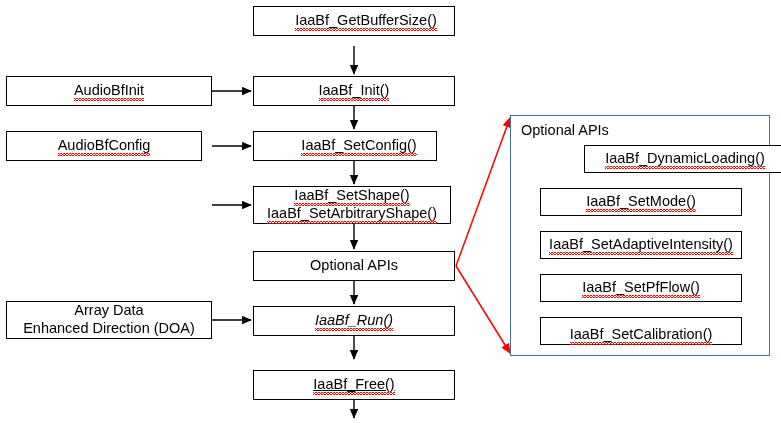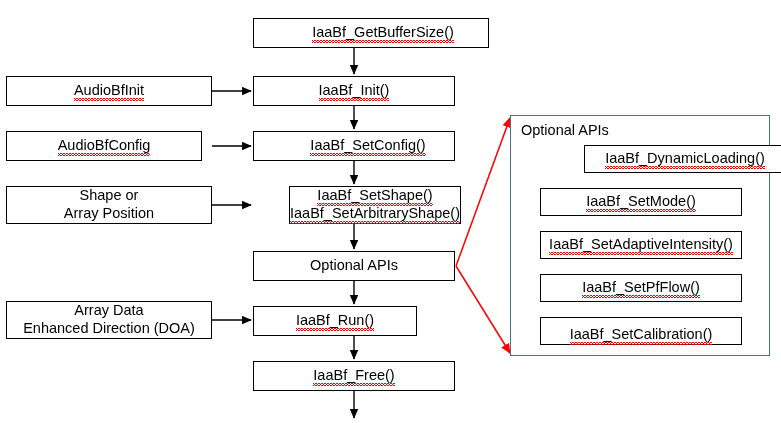--- a/index.html
+++ b/index.html
@@ -121,56 +121,52 @@
   </svg>
 
   <div class="box" style="left:6px;top:76px;width:206px;height:30px;">
     <span class="ln sp">AudioBfInit</span>
   </div>
 
   <div class="box" style="left:6px;top:131px;width:196px;height:30px;">
     <span class="ln sp">AudioBfConfig</span>
   </div>
 
-  <div class="box" style="left:6px;top:186px;width:206px;height:38px;">
-    <span class="ln">Shape or</span>
-    <span class="ln">Array Position</span>
-  </div>
 
   <div class="box" style="left:6px;top:301px;width:206px;height:38px;align-items:center;">
     <span class="ln">Array Data</span>
     <span class="ln">Enhanced Direction (DOA)</span>
   </div>
 
-  <div class="box" style="left:253px;top:18px;width:236px;height:30px;padding-left:24px;">
+  <div class="box" style="left:253px;top:6px;width:202px;height:30px;padding-left:24px;">
     <span class="ln sp">IaaBf_GetBufferSize()</span>
   </div>
 
   <div class="box" style="left:253px;top:76px;width:202px;height:30px;text-align:center;">
     <span class="ln sp">IaaBf_Init()</span>
   </div>
 
-  <div class="box" style="left:253px;top:131px;width:202px;height:30px;padding-left:28px;">
+  <div class="box" style="left:253px;top:131px;width:184px;height:30px;padding-left:28px;">
     <span class="ln sp">IaaBf_SetConfig()</span>
   </div>
 
-  <div class="box" style="left:253px;top:186px;width:172px;height:38px;margin-left:36px;">
+  <div class="box" style="left:253px;top:186px;width:198px;height:38px;">
     <span class="ln sp">IaaBf_SetShape()</span>
     <span class="ln sp">IaaBf_SetArbitraryShape()</span>
   </div>
 
   <div class="box" style="left:253px;top:251px;width:202px;height:30px;">
     <span class="ln">Optional APIs</span>
   </div>
 
-  <div class="box" style="left:253px;top:306px;width:164px;height:30px;">
+  <div class="box" style="left:253px;top:306px;width:202px;height:30px;font-style:italic;">
     <span class="ln sp">IaaBf_Run()</span>
   </div>
 
-  <div class="box" style="left:253px;top:361px;width:202px;height:30px;">
+  <div class="box" style="left:253px;top:370px;width:202px;height:30px;text-decoration:underline;">
     <span class="ln sp">IaaBf_Free()</span>
   </div>
 
   <div id="optional-panel" style="left:510px;top:115px;width:260px;height:241px;">
     <div id="optional-panel-title">Optional APIs</div>
   </div>
 
   <div class="box" style="left:540px;top:145px;width:202px;height:28px;margin-left:44px;">
     <span class="ln sp">IaaBf_DynamicLoading()</span>
   </div>

